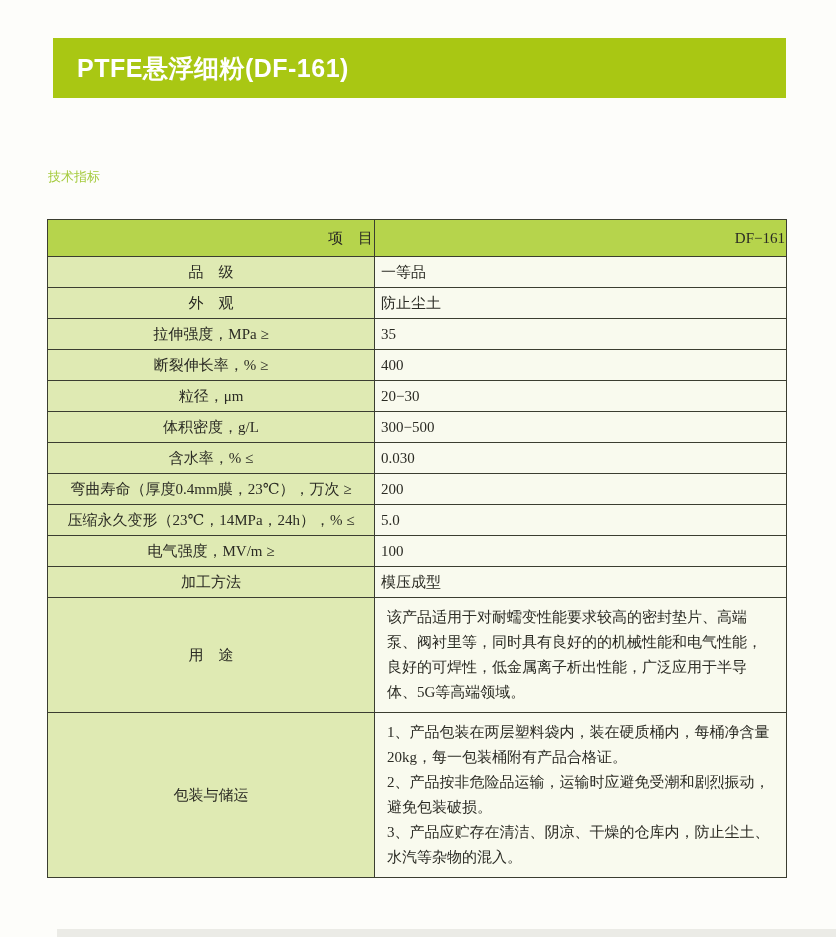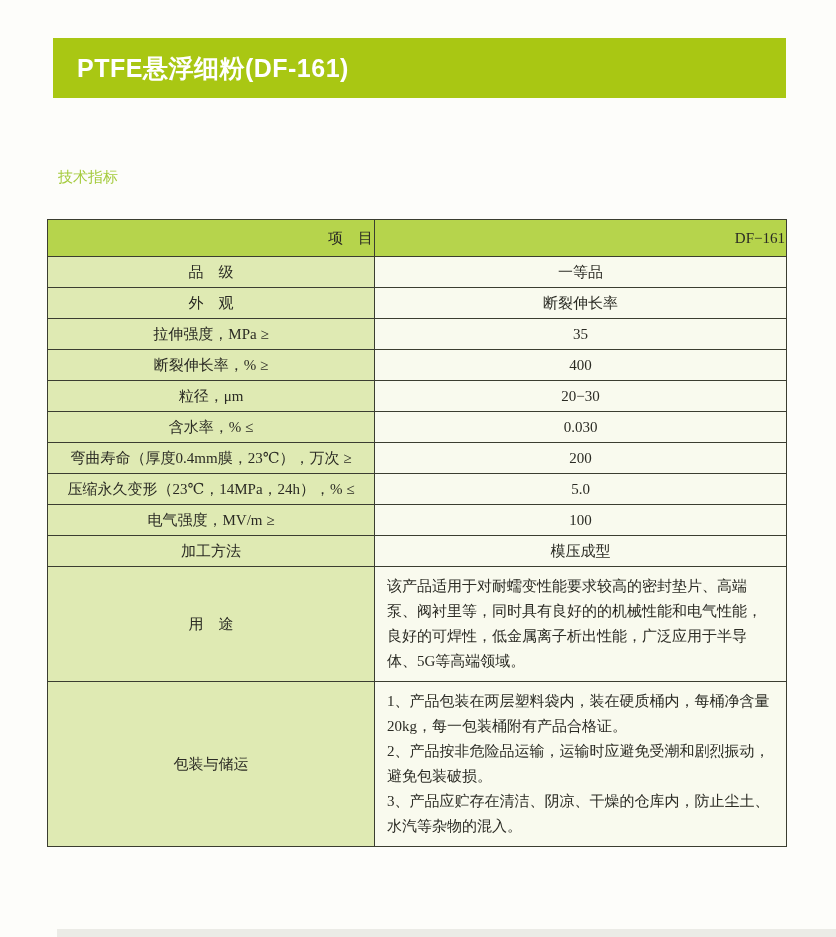--- a/index.html
+++ b/index.html
@@ -18,24 +18,24 @@
   }
   .banner h1 {
     margin:1px 0 0 24px;
     color:#ffffff;
     font-family:"Liberation Sans","DejaVu Sans",sans-serif;
     font-weight:bold;
     font-size:25px;
     letter-spacing:0.5px;
   }
   .section-title {
-    position:absolute; left:58px; top:168px;
+    position:absolute; left:48px; top:168px;
     color:#a5cb3e;
     font-family:"Liberation Sans","DejaVu Sans",sans-serif;
-    font-size:15px;
+    font-size:13px;
   }
   table.spec {
     position:absolute; left:47px; top:219px;
     width:739px;
     border-collapse:collapse;
     table-layout:fixed;
   }
   table.spec th, table.spec td {
     border:1.5px solid #3b3d30;
     font-size:15px;
@@ -52,21 +52,21 @@
   col.c-value { width:412px; }
   td.label {
     background:#dfeab3;
     text-align:center;
     height:30px;
     padding:0 4px;
     margin-left:44px;
   }
   td.value {
     background:#f9faee;
-    text-align:center;
+    text-align:left;
     height:30px;
     padding:0 6px;
   }
   td.para {
     background:#f9faee;
     text-align:left;
     padding:7px 12px;
     line-height:25px;
     vertical-align:middle;
   }
@@ -98,33 +98,37 @@
       <th>DF−161</th>
     </tr>
   </thead>
   <tbody>
     <tr>
       <td class="label">品　级</td>
       <td class="value">一等品</td>
     </tr>
     <tr>
       <td class="label">外　观</td>
-      <td class="value">断裂伸长率</td>
+      <td class="value">防止尘土</td>
     </tr>
     <tr>
       <td class="label">拉伸强度，MPa ≥</td>
       <td class="value">35</td>
     </tr>
     <tr>
       <td class="label">断裂伸长率，% ≥</td>
       <td class="value">400</td>
     </tr>
     <tr>
       <td class="label">粒径，μm</td>
       <td class="value">20−30</td>
+    </tr>
+    <tr>
+      <td class="label">体积密度，g/L</td>
+      <td class="value">300−500</td>
     </tr>
     <tr>
       <td class="label">含水率，% ≤</td>
       <td class="value">0.030</td>
     </tr>
     <tr>
       <td class="label">弯曲寿命（厚度0.4mm膜，23℃），万次 ≥</td>
       <td class="value">200</td>
     </tr>
     <tr>

